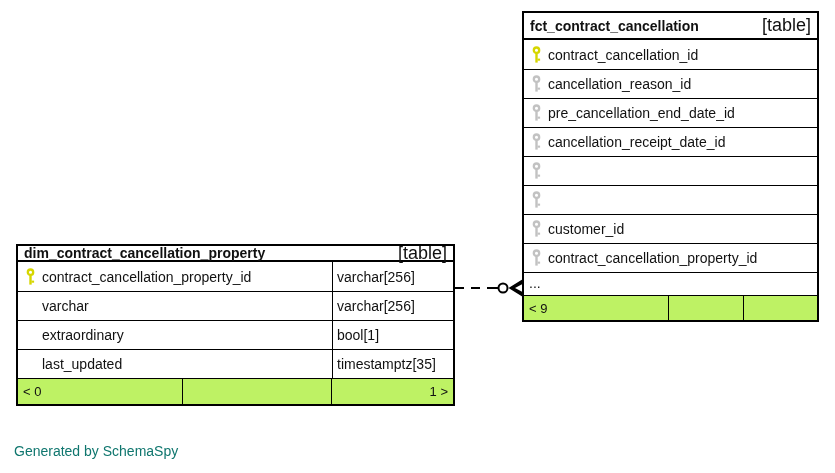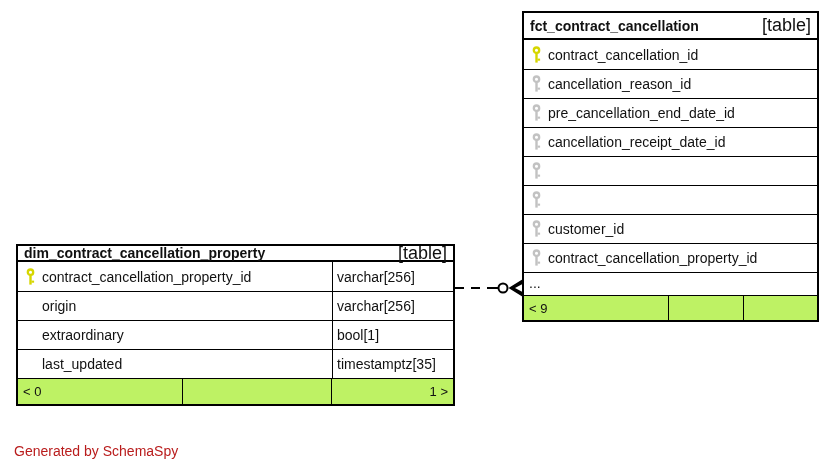--- a/index.html
+++ b/index.html
@@ -93,21 +93,21 @@
   #table-fct .t-footer .cell.c0 { width: 144px; }
   #table-fct .t-footer .cell.c1 { width: 75px; }
   #table-fct .t-footer .cell.c2 { width: 74px; }
 
   #connector { position: absolute; left: 453px; top: 277px; }
 
   .credit {
     position: absolute;
     left: 14px; top: 443px;
     font-size: 14px;
-    color: #b91c1c;
+    color: #0f766e;
     white-space: nowrap;
   }
 </style>
 </head>
 <body>
 
 <div class="canvas">
 
   <div class="table-node" id="table-fct">
     <div class="t-header">
@@ -218,21 +218,21 @@
           </svg>
         </span>
       <span class="name-cell">
           <span class="col-name">contract_cancellation_property_id</span>
         </span>
       <span class="col-type">varchar[256]</span>
     </div>
     <div class="t-row">
       <span class="key-cell"></span>
       <span class="name-cell">
-          <span class="col-name">origin</span>
+          <span class="col-name">varchar</span>
         </span>
       <span class="col-type">varchar[256]</span>
     </div>
     <div class="t-row">
       <span class="key-cell"></span>
       <span class="name-cell">
           <span class="col-name">extraordinary</span>
         </span>
       <span class="col-type">bool[1]</span>
     </div>

